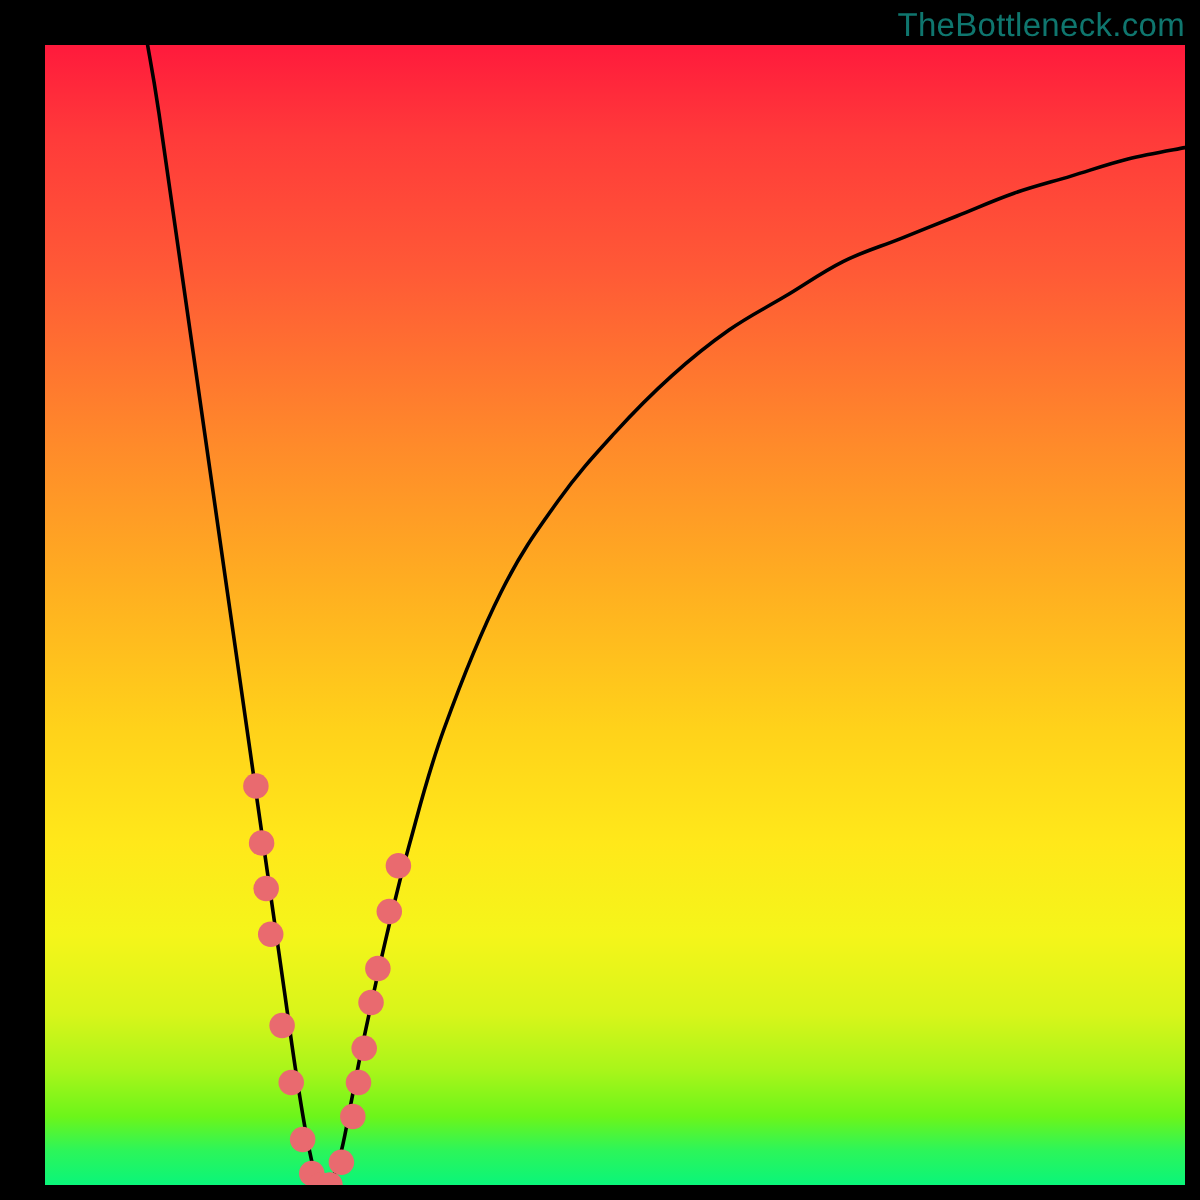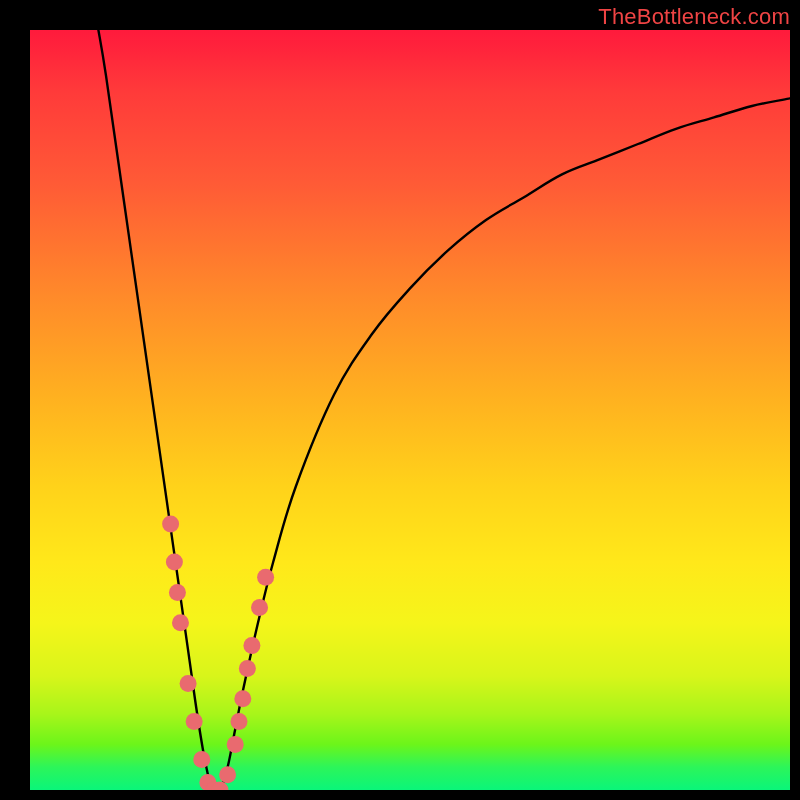--- a/index.html
+++ b/index.html
@@ -38,21 +38,21 @@
       #a8f51a 90%,
       #6cf51a 94%,
       #2cf55a 97%,
       #0af57a 100%
     );
   }
   .watermark {
     position: absolute;
     top: 4px;
     right: 10px;
-    color: #ef4444;
+    color: #0f766e;
     font-size: 22px;
     font-weight: 500;
     letter-spacing: 0.2px;
     user-select: none;
   }
   svg.curve {
     position: absolute;
     left: 0;
     top: 0;
     width: 760px;

